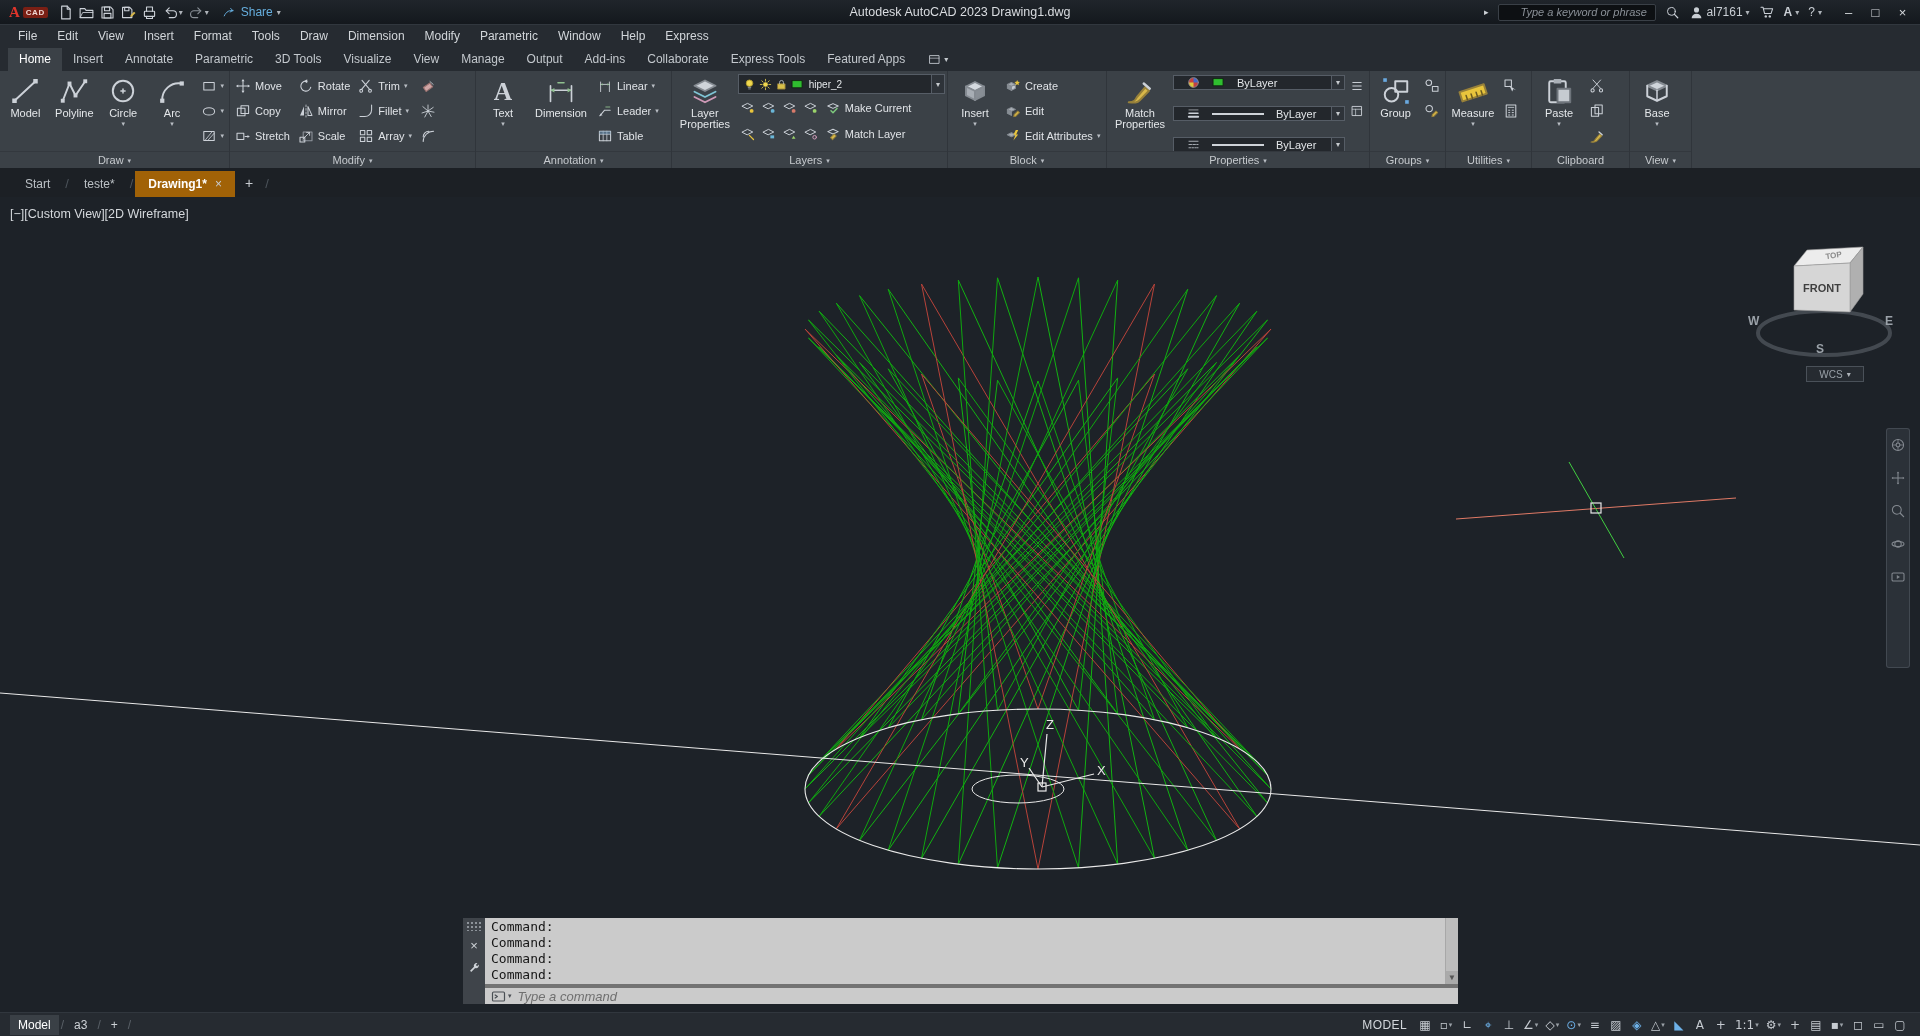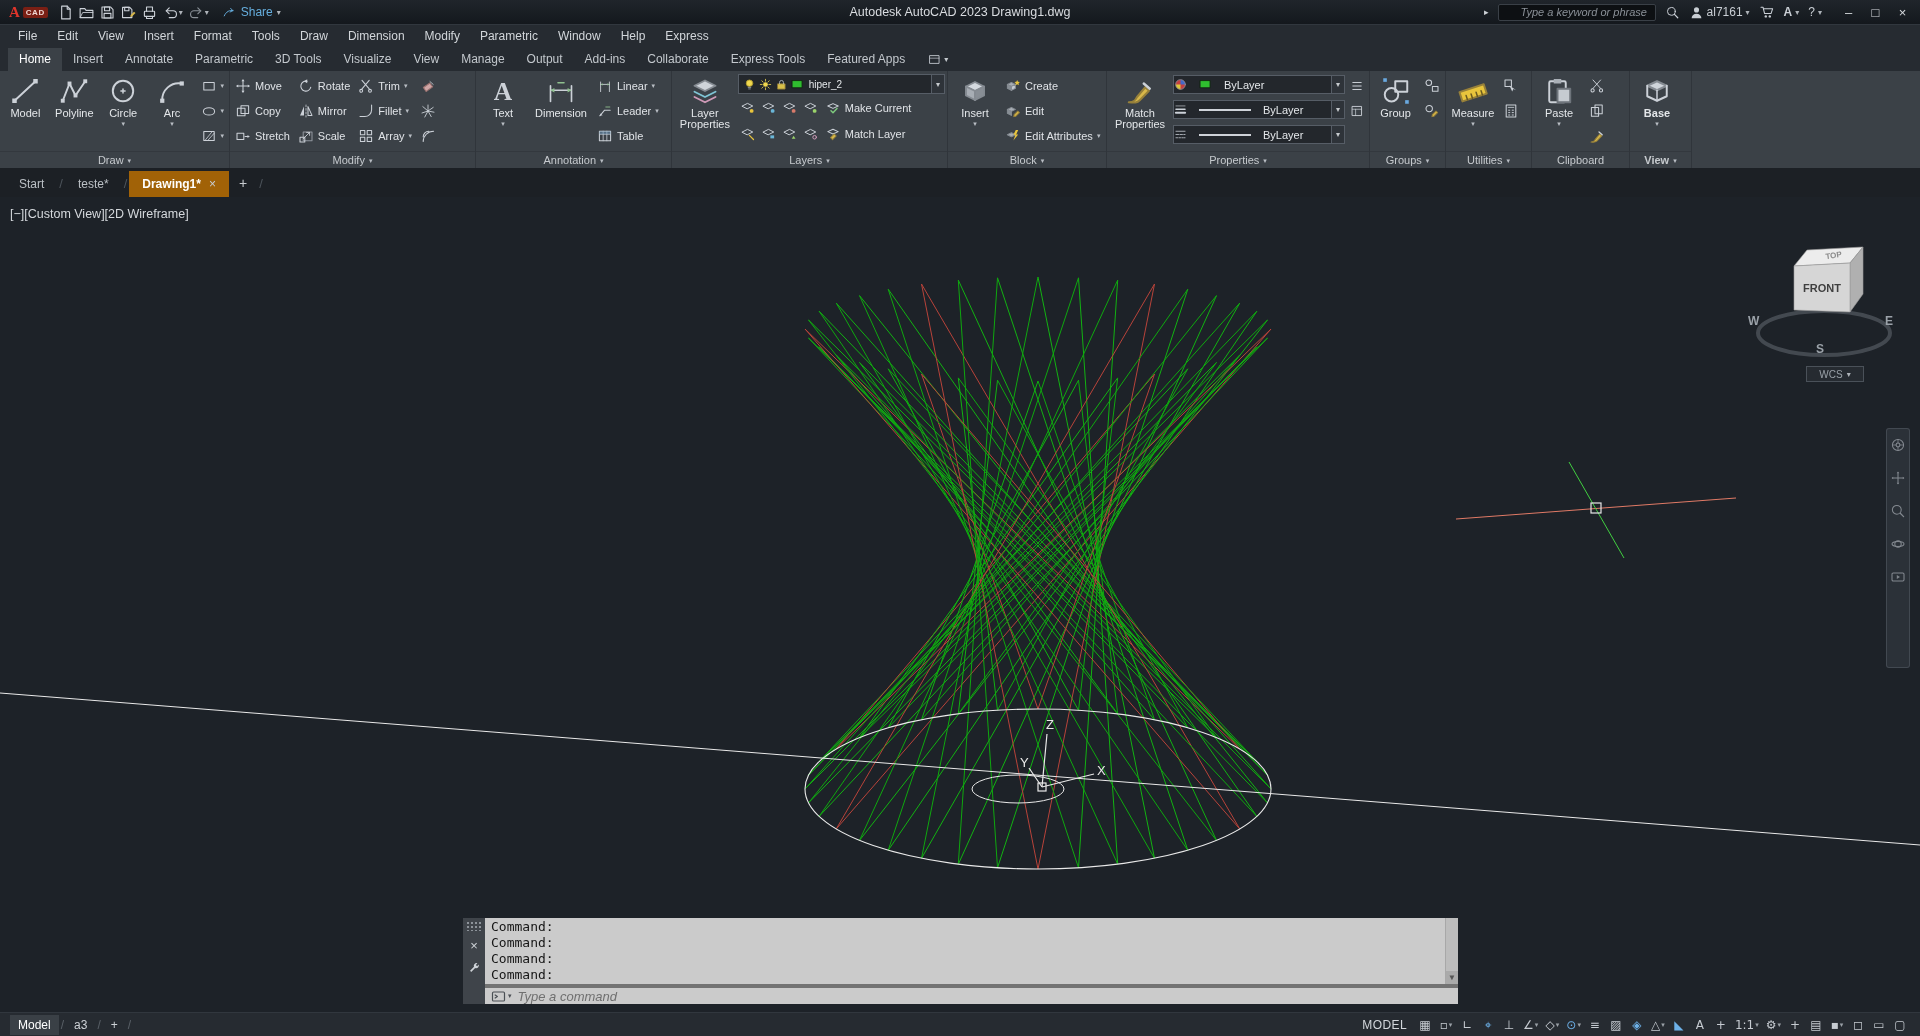--- a/index.html
+++ b/index.html
@@ -43,25 +43,25 @@
 .fcaret{font-size:7px;color:#b9bec4;line-height:7px}
 .scol{display:flex;flex-direction:column;justify-content:flex-start}
 .sbtn{display:flex;align-items:center;gap:4px;height:25px;padding:0 3px;font-size:11px;color:#e0e3e7;white-space:nowrap}
 .ibtn{display:inline-flex;align-items:center;justify-content:center;height:25px;width:20px}
 .layerblock{display:flex;flex-direction:column;gap:1px;padding-top:1px;width:208px}
 .layerdrop{height:20px;background:#23272c;border:1px solid #565d66;display:flex;align-items:center;gap:3px;padding-left:4px}
 .layerdrop .lval{flex:1;color:#e4e7ea;font-size:10px;padding-left:2px}
 .dropcaret{width:13px;align-self:stretch;display:flex;align-items:center;justify-content:center;color:#c6cace;font-size:8px;background:#2e3339;border-left:1px solid #565d66;margin-left:auto}
 .layerrow{display:flex;align-items:center;gap:1px;height:25px}
 .propcol{display:flex;flex-direction:column;padding-top:2px;width:172px}
-.propdrop{height:19px;background:#23272c;border:1px solid #565d66;display:flex;align-items:center;gap:12px;padding-left:0;margin-bottom:6px}
+.propdrop{height:19px;background:#23272c;border:1px solid #565d66;display:flex;align-items:center;gap:12px;padding-left:13px;margin-bottom:16px}
 .lineprev{flex:0 0 52px;height:2px;background:#cfd3d9}
 .propdrop .lval{flex:1;color:#e4e7ea;font-size:11px}
 
-.filetabs{height:29px;background:#1c2025;display:flex;align-items:flex-end;padding-left:6px;flex:0 0 auto}
+.filetabs{height:29px;background:#1c2025;display:flex;align-items:flex-end;padding-left:12px;flex:0 0 auto}
 .ftab{padding:6px 13px;color:#bbc0c5;display:flex;align-items:center;gap:8px}
 .ftab.active{background:#a16207;color:#fff;font-weight:bold}
 .ftab .x{color:#c8ccd1;font-weight:normal;font-size:12px}
 .fplus{padding:6px 10px;color:#c8ccd1;font-size:14px}
 .fslash{color:#4d545b;padding:6px 2px;font-size:13px}
 
 .viewport{flex:1;position:relative;background:#1d2228;overflow:hidden}
 .vplabel{position:absolute;top:10px;left:10px;color:#d4d8dc;font-size:12.5px;z-index:5;display:flex}
 #vpsvg{position:absolute;inset:0;width:100%;height:100%}
 .viewcube{position:absolute;top:40px;right:8px;width:170px;height:130px;z-index:4}
@@ -863,21 +863,21 @@
                   <path d="M12.5 5 L16.5 8.5" stroke="#ccd1d8" stroke-width="1.6"></path>
                 </svg>
               </span>
             </div>
           </div>
         </div>
         <div class="panel-footer">
           <span>Clipboard</span>
         </div>
       </div>
-      <div class="panel" style="width: 62px; font-weight: bold;">
+      <div class="panel" style="width: 62px;">
         <div class="panel-body">
           <div class="bigbtn">
             <div class="bic">
               <svg width="30" height="30" viewBox="0 0 20 20" fill="none" stroke="#ccd1d8" stroke-width="1.3" stroke-linecap="round" stroke-linejoin="round">
                 <path d="M3.5 6.5 L10 3.5 L16.5 6.5 L10 9.5 Z" fill="#cfd4da" stroke="#858b92"></path>
                 <path d="M3.5 6.5 L3.5 13.5 L10 16.5 L16.5 13.5 L16.5 6.5" fill="none"></path>
                 <path d="M10 9.5 L10 16.5" stroke-width="1"></path>
               </svg>
             </div>
             <div class="lbl">Base</div>

